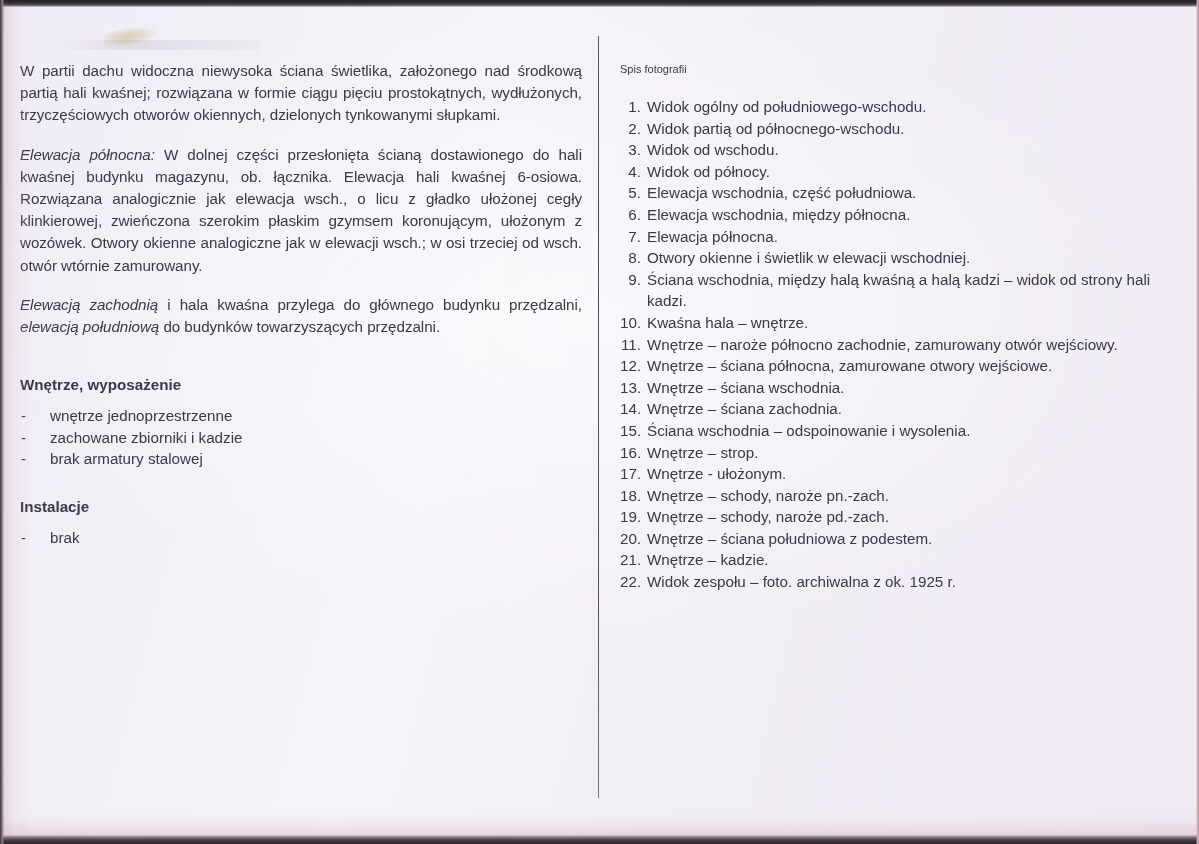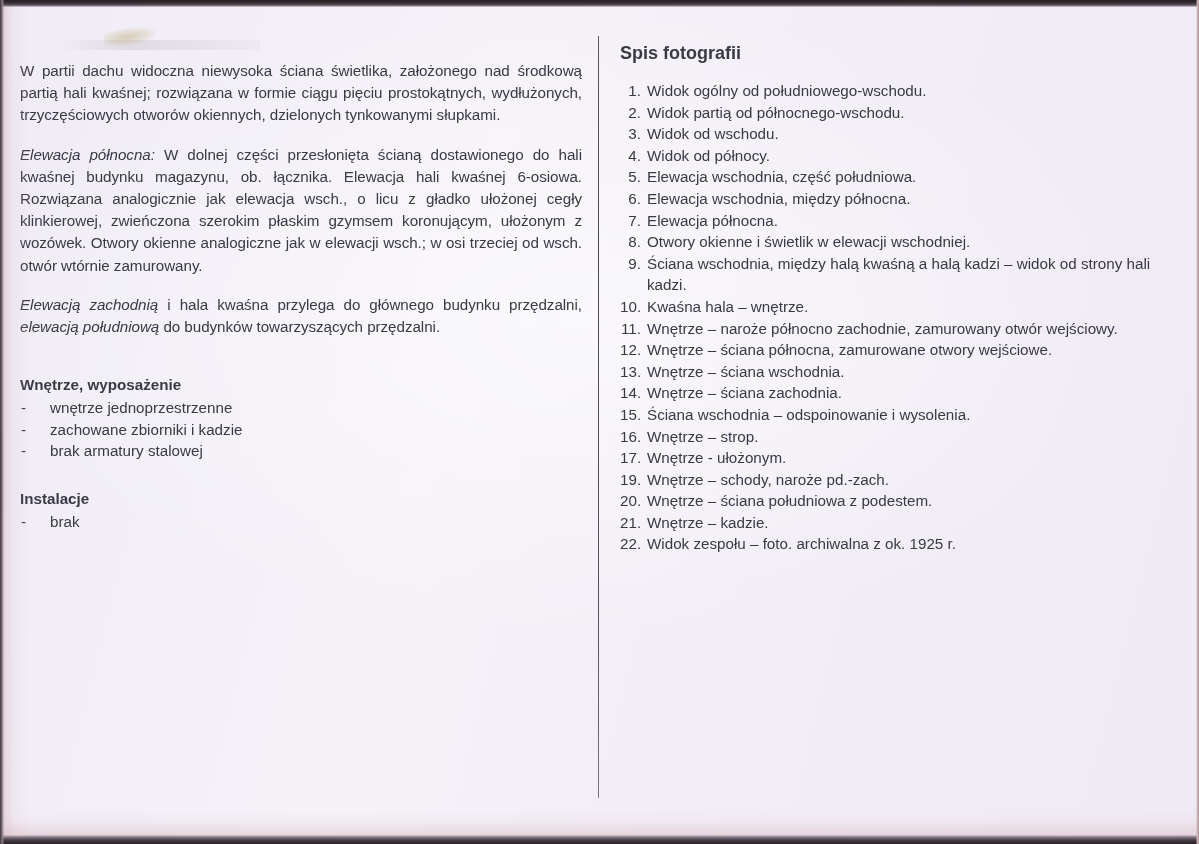--- a/index.html
+++ b/index.html
@@ -113,21 +113,21 @@
     font-size: 15.2px;
     font-weight: bold;
     line-height: 20px;
     margin: 0;
   }
   .block-interior { margin-top: 37px; }
   .block-install { margin-top: 27px; }
 
   .dash-list {
     list-style: none;
-    margin: 2px 0 0 0;
+    margin: 10px 0 0 0;
     padding: 0;
   }
   .dash-list li {
     position: relative;
     font-size: 15.2px;
     line-height: 21.5px;
     padding-left: 30px;
   }
   .dash-list li .dash {
     position: absolute;
@@ -136,24 +136,24 @@
   }
 
   
   .col-right {
     position: absolute;
     left: 620px;
     top: 43px;
     width: 558px;
   }
   .spis-title {
-    font-size: 18px;
-    font-weight: bold;
+    font-size: 11px;
+    font-weight: normal;
     line-height: 20px;
-    margin: 0 0 17px 0;
+    margin: 16px 0 17px 0;
   }
   .num-list {
     list-style: none;
     margin: 0;
     padding: 0;
   }
   .num-list li {
     position: relative;
     font-size: 15.2px;
     line-height: 21.6px;
@@ -216,20 +216,21 @@
         <li><span class="num">8.</span><span>Otwory okienne i świetlik w elewacji wschodniej.</span></li>
         <li><span class="num">9.</span><span>Ściana wschodnia, między halą kwaśną a halą kadzi – widok od strony hali kadzi.</span></li>
         <li><span class="num">10.</span><span>Kwaśna hala – wnętrze.</span></li>
         <li><span class="num">11.</span><span>Wnętrze – naroże północno zachodnie, zamurowany otwór wejściowy.</span></li>
         <li><span class="num">12.</span><span>Wnętrze – ściana północna, zamurowane otwory wejściowe.</span></li>
         <li><span class="num">13.</span><span>Wnętrze – ściana wschodnia.</span></li>
         <li><span class="num">14.</span><span>Wnętrze – ściana zachodnia.</span></li>
         <li><span class="num">15.</span><span>Ściana wschodnia – odspoinowanie i wysolenia.</span></li>
         <li><span class="num">16.</span><span>Wnętrze – strop.</span></li>
         <li><span class="num">17.</span><span>Wnętrze  - ułożonym.</span></li>
+        <li><span class="num">18.</span><span>Wnętrze – schody, naroże pn.-zach.</span></li>
         <li><span class="num">19.</span><span>Wnętrze – schody, naroże pd.-zach.</span></li>
         <li><span class="num">20.</span><span>Wnętrze – ściana południowa z podestem.</span></li>
         <li><span class="num">21.</span><span>Wnętrze – kadzie.</span></li>
         <li><span class="num">22.</span><span>Widok zespołu – foto. archiwalna z ok. 1925 r.</span></li>
       </ol>
   </div>
 
   <div class="pink-cast-left"></div>
   <div class="pink-cast-bottom"></div>
   <div class="edge-top"></div>

